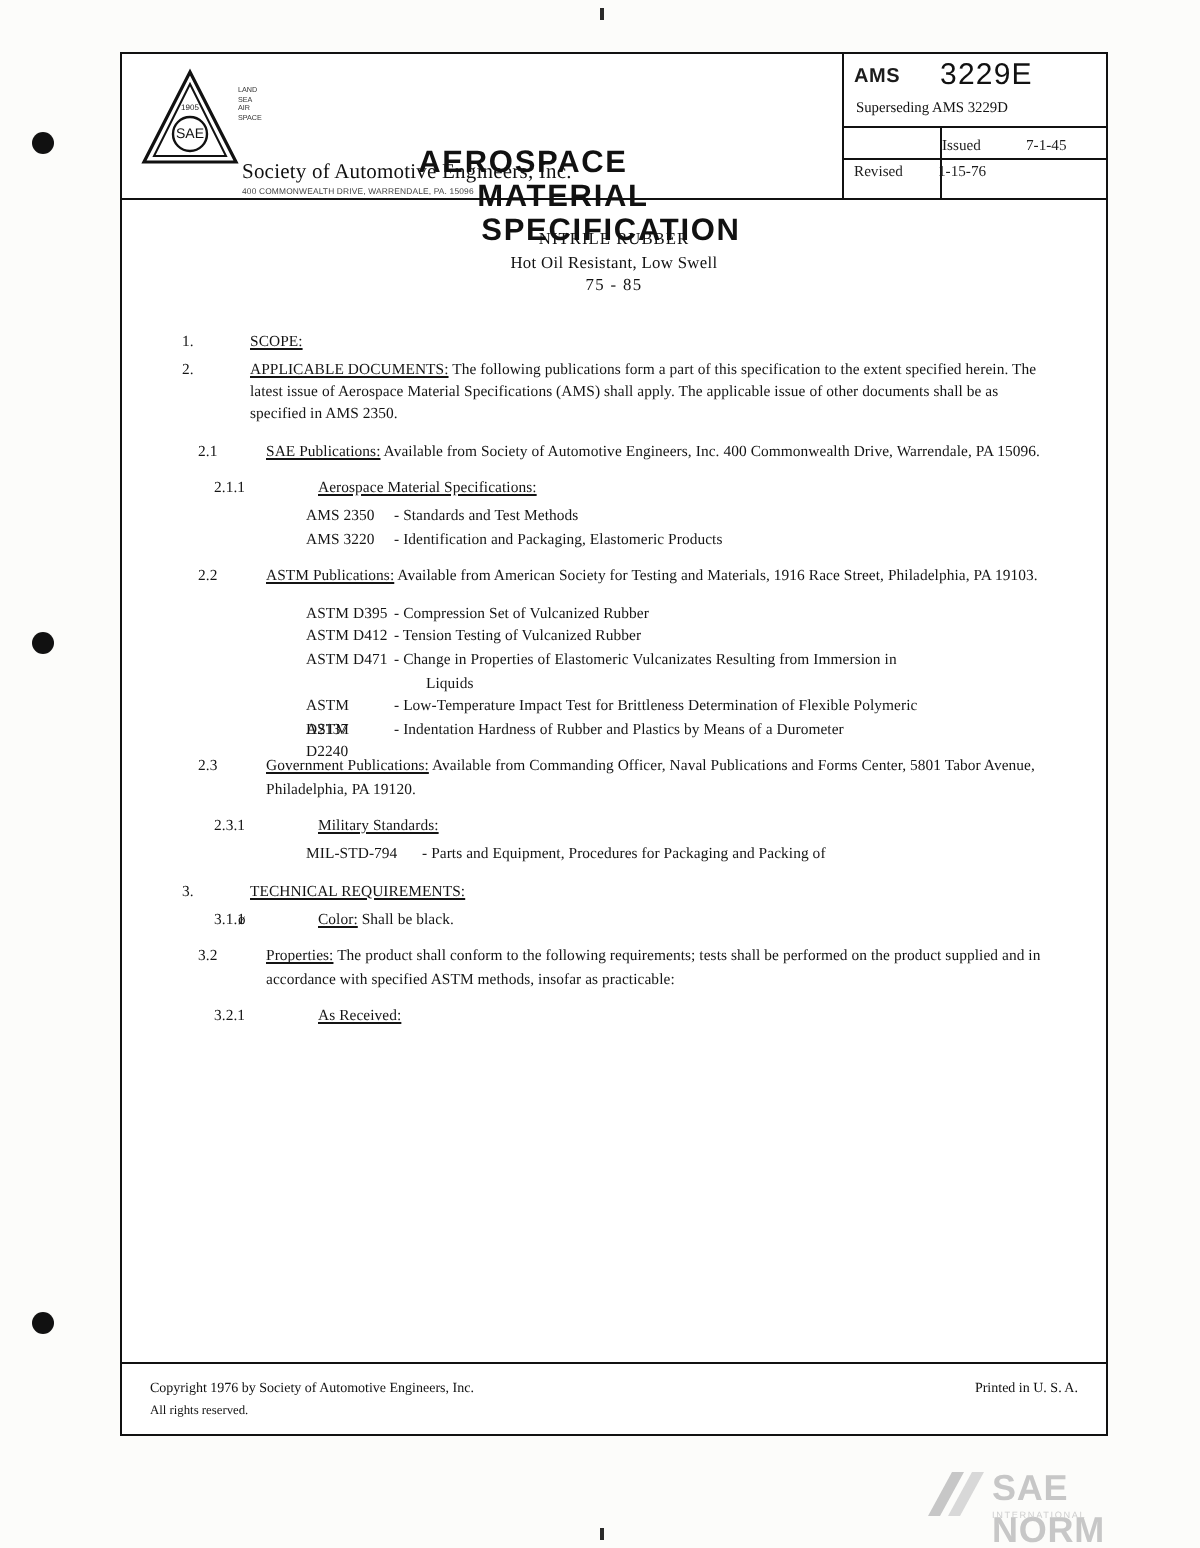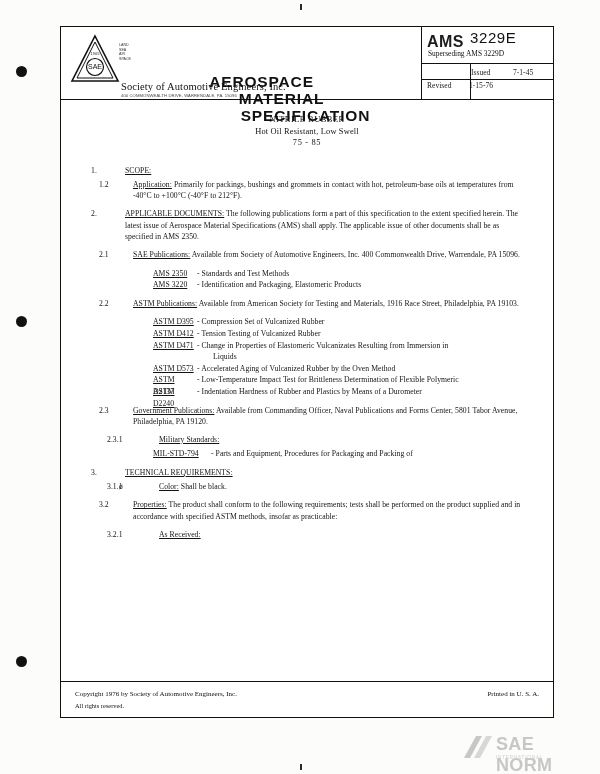--- a/index.html
+++ b/index.html
@@ -148,21 +148,21 @@
     position: relative;
     height: 36px;
     border-bottom: 1.2px solid #111;
   }
   .ams-label {
     position: absolute;
     left: 5px;
     top: 6px;
     font-family: "Liberation Sans", sans-serif;
     font-weight: bold;
-    font-size: 16px;
+    font-size: 10px;
     letter-spacing: 0.03em;
   }
   .ams-num {
     position: absolute;
     left: 48px;
     top: 2px;
     font-family: "Liberation Sans", sans-serif;
     font-size: 15px;
     letter-spacing: 0.04em;
     color: #111;
@@ -262,21 +262,20 @@
     position: relative;
     padding-left: 44px;
     margin-bottom: 0.5px;
     line-height: 11.3px;
   }
   .lst .li .code {
     position: absolute;
     left: 0;
     top: 0;
     width: 42px;
-    text-decoration: underline;
   }
   .lst .li .cont {
     display: block;
     padding-left: 0;
   }
 
   .mark-at {
     position: absolute;
     left: 12px;
     font-size: 7.5px;
@@ -415,38 +414,37 @@
       </div>
 
       <div class="content">
 
         <div class="p lvl0 tight">
           <span class="num">1.</span>
           <span class="u">SCOPE:</span>
         </div>
 
 
-        <div class="p lvl1">
-          <span class="num">1.2</span>
-          <span class="u">Application:</span>
-          <span>Primarily for packings, bushings and grommets in contact with hot, petroleum-base oils at temperatures from -40°C to +100°C (-40°F to 212°F).</span>
-        </div>
 
         <div class="p lvl0">
           <span class="num">2.</span>
           <span class="u">APPLICABLE DOCUMENTS:</span>
           <span>The following publications form a part of this specification to the extent specified herein. The latest issue of Aerospace Material Specifications (AMS) shall apply. The applicable issue of other documents shall be as specified in AMS 2350.</span>
         </div>
 
         <div class="p lvl1">
           <span class="num">2.1</span>
           <span class="u">SAE Publications:</span>
           <span>Available from Society of Automotive Engineers, Inc. 400 Commonwealth Drive, Warrendale, PA 15096.</span>
         </div>
 
+        <div class="p i2 lvl2 tight">
+          <span class="num">2.1.1</span>
+          <span class="u">Aerospace Material Specifications:</span>
+        </div>
 
         <div class="lst">
           <div class="li">
             <span class="code">AMS 2350</span>
             <span>- <span>Standards and Test Methods</span></span>
           </div>
           <div class="li">
             <span class="code">AMS 3220</span>
             <span>- <span>Identification and Packaging, Elastomeric Products</span></span>
           </div>
@@ -464,24 +462,20 @@
             <span>- <span>Compression Set of Vulcanized Rubber</span></span>
           </div>
           <div class="li">
             <span class="code">ASTM D412</span>
             <span>- <span>Tension Testing of Vulcanized Rubber</span></span>
           </div>
           <div class="li">
             <span class="code">ASTM D471</span>
             <span>- <span>Change in Properties of Elastomeric Vulcanizates Resulting from Immersion in</span></span>
             <span class="cont" style="padding-left:16px">Liquids</span>
-          </div>
-          <div class="li">
-            <span class="code">ASTM D573</span>
-            <span>- <span>Accelerated Aging of Vulcanized Rubber by the Oven Method</span></span>
           </div>
           <div class="li">
             <span class="code">ASTM D2137</span>
             <span>- <span>Low-Temperature Impact Test for Brittleness Determination of Flexible Polymeric</span></span>
           </div>
           <div class="li">
             <span class="code">ASTM D2240</span>
             <span>- <span>Indentation Hardness of Rubber and Plastics by Means of a Durometer</span></span>
           </div>
         </div>

